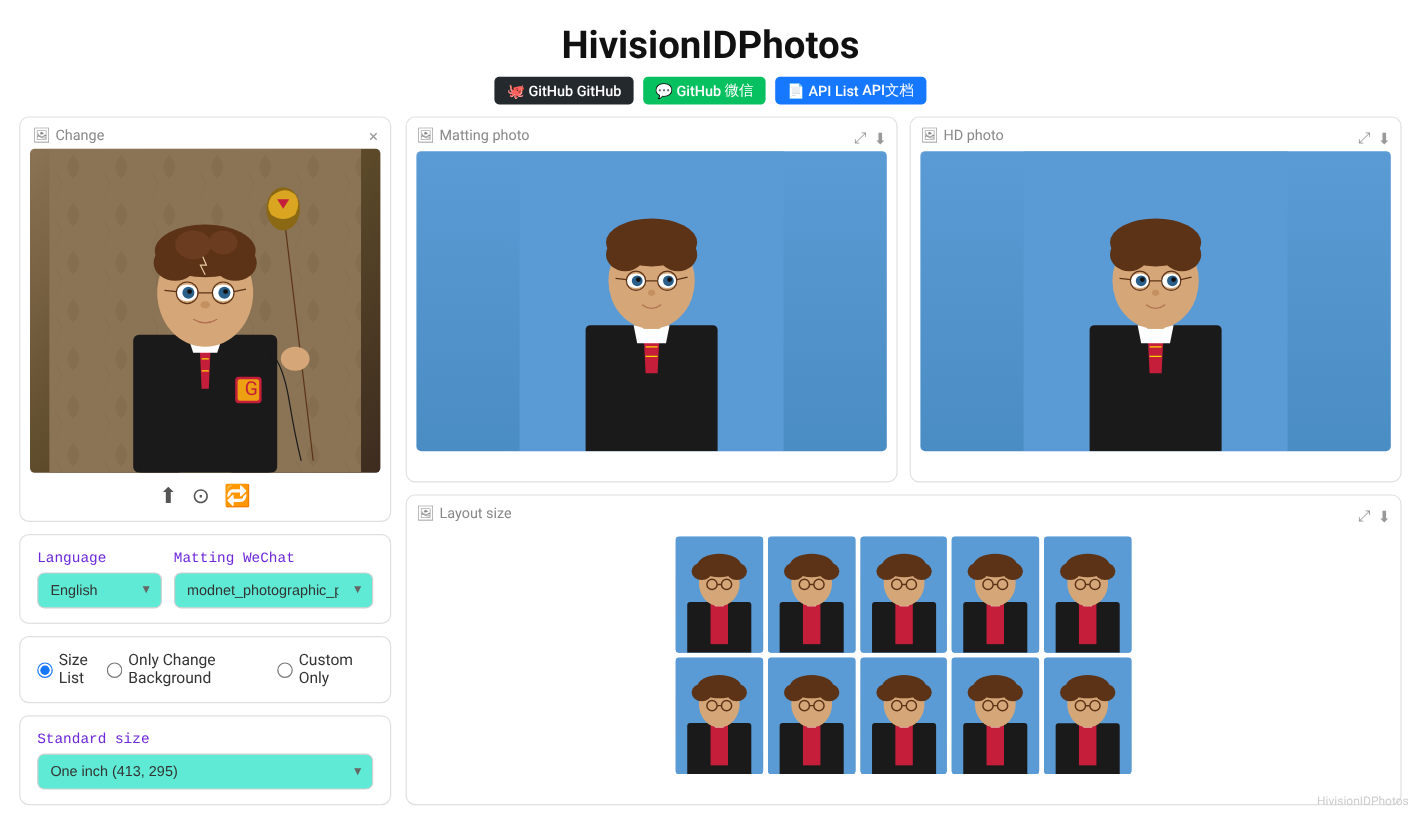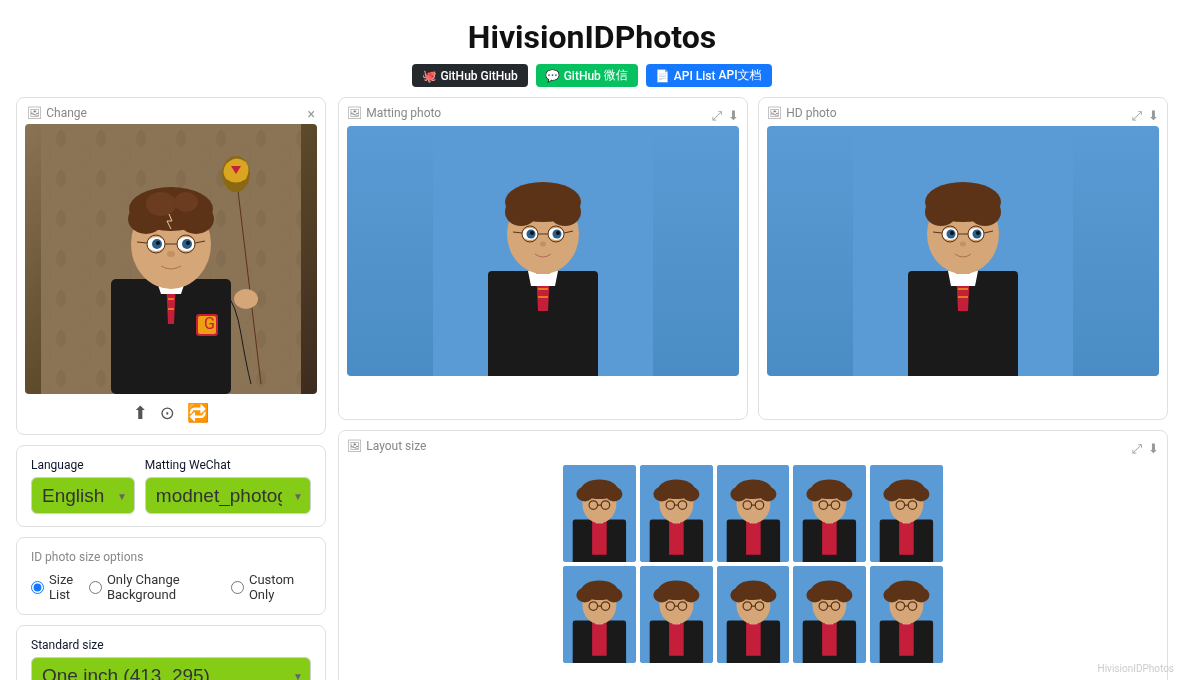--- a/index.html
+++ b/index.html
@@ -135,39 +135,40 @@
     }
     .select-wrapper {
       flex: 1;
       position: relative;
     }
     .select-wrapper select {
       width: 100%;
       padding: 7px 28px 7px 10px;
       border: 1px solid #d0d0d0;
       border-radius: 6px;
-      font-size: 19px;
+      font-size: 12px;
       appearance: none;
-      background: #84cc16;
+      background: #5eead4;
       cursor: pointer;
       color: #333;
     }
     .select-arrow {
       position: absolute;
       right: 8px;
       top: 50%;
       transform: translateY(-50%);
       font-size: 10px;
       color: #666;
       pointer-events: none;
     }
     .field-label {
       font-size: 12px;
-      color: #0f172a;
+      color: #6d28d9;
       margin-bottom: 5px;
+      font-family: Liberation Mono, monospace;
     }
 
     
     .radio-group {
       display: flex;
       align-items: center;
     }
     .radio-label {
       display: flex;
       align-items: center;
@@ -396,21 +397,20 @@
               <option>modnet_photographic_portrait_matting</option>
               <option>rembg</option>
             </select>
             <span class="select-arrow">▼</span>
           </div>
         </div>
       </div>
     </div>
 
     <div class="settings-panel">
-      <div class="settings-label">ID photo size options</div>
       <div class="radio-group">
         <label class="radio-label">
           <input type="radio" name="size_option" value="size_list" checked="" style="">
           <span>Size List</span>
         </label>
         <label class="radio-label">
           <input type="radio" name="size_option" value="only_change_background" style="">
           <span>Only Change Background</span>
         </label>
         <label class="radio-label">

